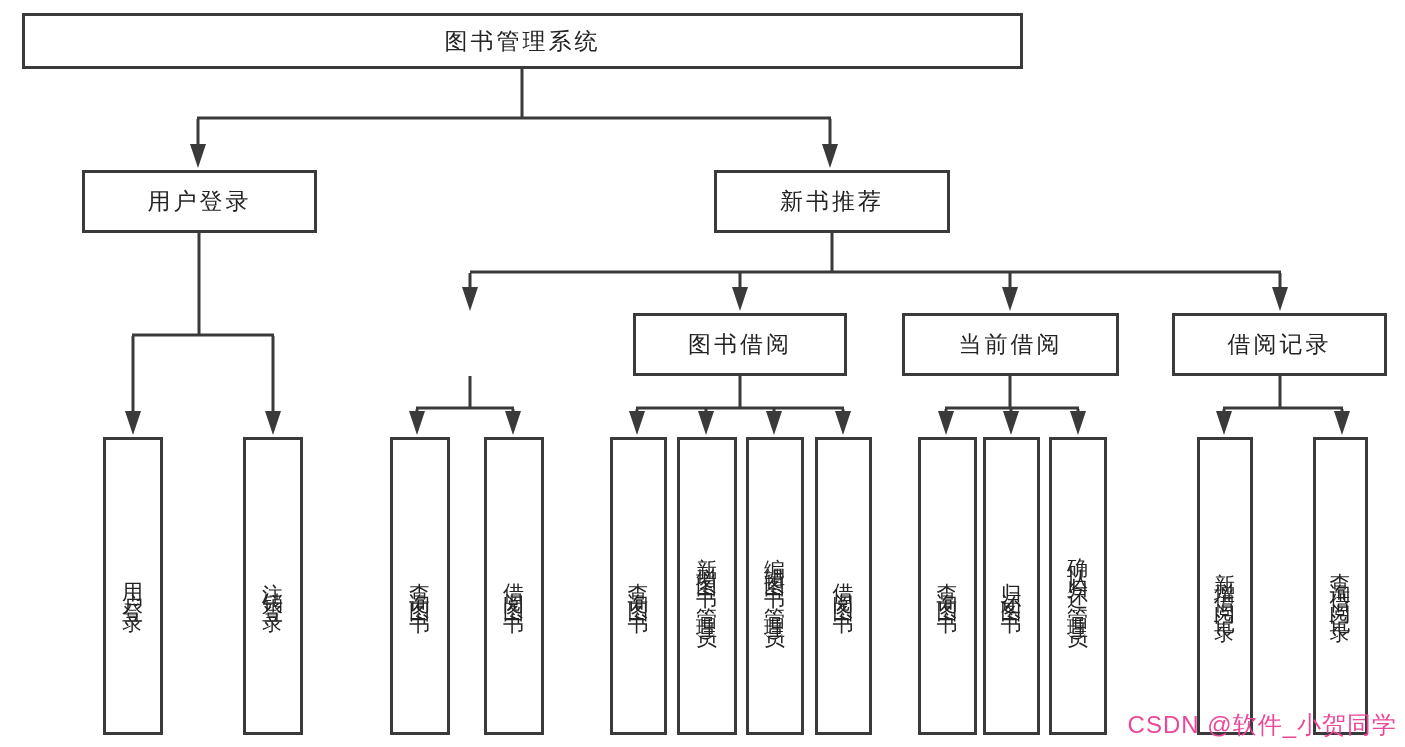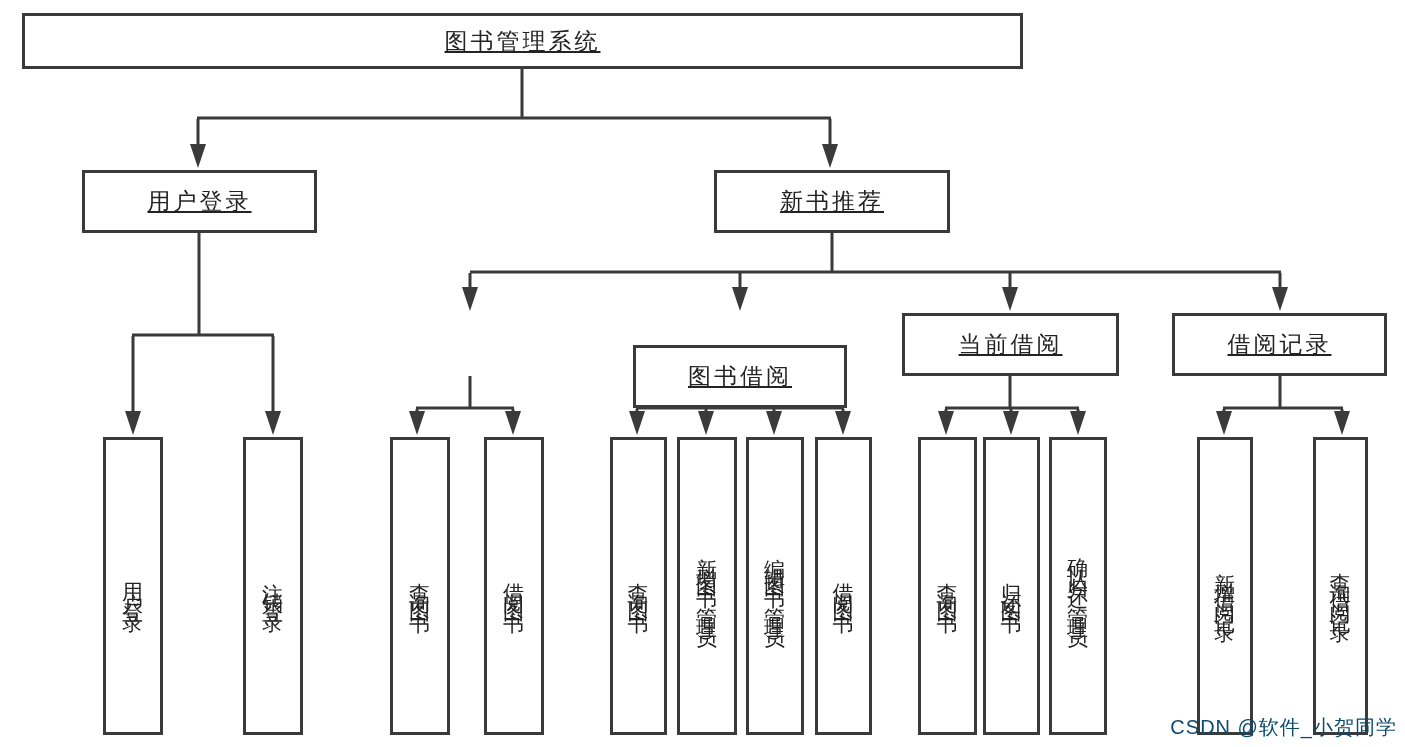--- a/index.html
+++ b/index.html
@@ -19,37 +19,36 @@
     background:#ffffff;
     display:flex;
     align-items:center;
     justify-content:center;
     color:#232323;
   }
   .h-label{
     font-size:23px;
     letter-spacing:3px;
     white-space:nowrap;
-    text-decoration:underline;
   }
   .v-label{
     writing-mode:vertical-rl;
     text-orientation:mixed;
     font-size:21px;
     line-height:1;
     letter-spacing:10px;
     white-space:nowrap;
   }
   .watermark{
     position:absolute;
     right:8px;
     bottom:6px;
-    font-size:20px;
+    font-size:24px;
     letter-spacing:1px;
-    color:#0c4a6e;
+    color:#ec4899;
     white-space:nowrap;
   }
 </style>
 </head>
 <body>
 
 <div id="canvas">
 
   <svg id="connectors" viewBox="0 0 1405 747" xmlns="http://www.w3.org/2000/svg" aria-hidden="true">
     <defs>
@@ -89,21 +88,21 @@
     <span class="h-label">图书管理系统</span>
   </div>
 
   <div class="box" style="left:82px;top:170px;width:235px;height:63px;">
     <span class="h-label">用户登录</span>
   </div>
   <div class="box" style="left:714px;top:170px;width:236px;height:63px;">
     <span class="h-label">新书推荐</span>
   </div>
 
-  <div class="box" style="left:633px;top:313px;width:214px;height:63px;margin-top:32px;">
+  <div class="box" style="left:633px;top:313px;width:214px;height:63px;">
     <span class="h-label">图书借阅</span>
   </div>
   <div class="box" style="left:1172px;top:313px;width:215px;height:63px;">
     <span class="h-label">借阅记录</span>
   </div>
   <div class="box" style="left:902px;top:313px;width:217px;height:63px;">
     <span class="h-label">当前借阅</span>
   </div>
 
   <div class="box" style="left:103px;top:437px;width:60px;height:298px;">

